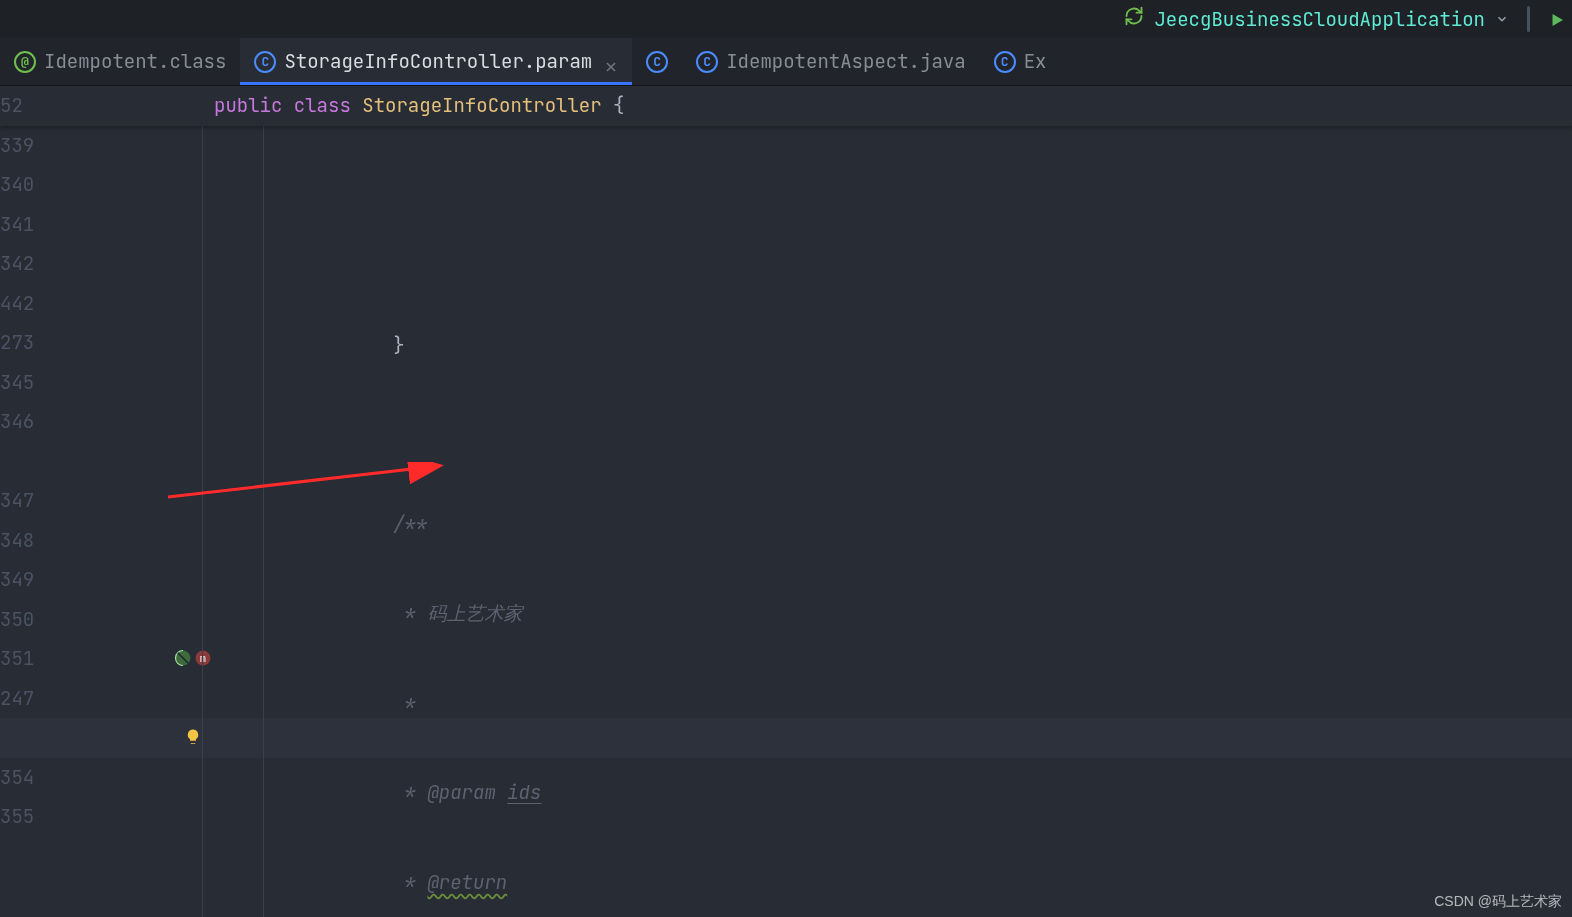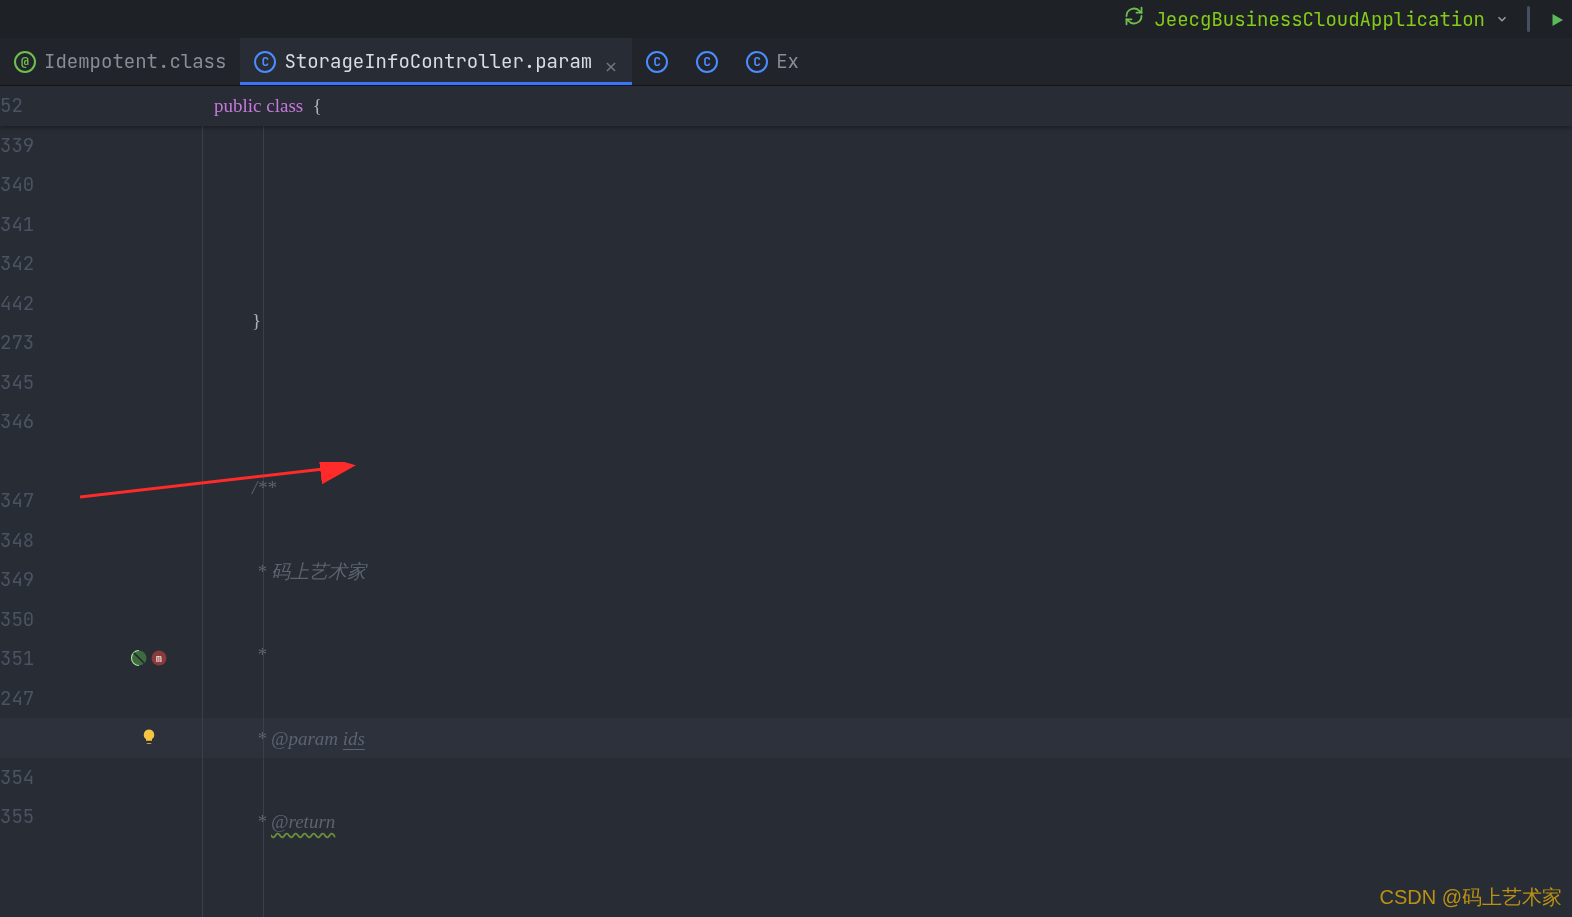--- a/index.html
+++ b/index.html
@@ -18,21 +18,21 @@
     align-items: center;
     justify-content: flex-end;
     padding-right: 6px;
     gap: 18px;
     background: #1e2227;
   }
   .runcfg {
     display: flex;
     align-items: center;
     gap: 10px;
-    color: #84cc16;
+    color: #5eead4;
     font-size: 19px;
   }
   .runcfg .reload svg { width: 20px; height: 20px; }
   .runcfg .chev svg { width: 14px; height: 14px; }
   .play { width: 18px; height: 18px; }
   .play svg { width: 100%; height: 100%; }
   .vsep { width: 3px; height: 26px; background:#475061; border-radius:2px; }
 
   
   .tabstrip {
@@ -67,20 +67,21 @@
   .ico-class   { background:none; color:#4b8cff; border:2px solid #4b8cff; }
   .ico-aspect  { background:none; color:#6fbf4d; border:2px solid #6fbf4d; }
   .tab .close { width:14px; height:14px; margin-left:4px; opacity:.65; }
 
   
   .editor {
     position: relative;
     display: flex;
     height: calc(917px - 38px - 48px);
     background: #282c34;
+    gap: 44px;
   }
   .gutter-ln {
     width: 130px;
     text-align: right;
     color: #4b5363;
     padding-right: 10px;
   }
   .gutter-ln .ln-cur { color: #a0a7b4; }
   .gutter-mark {
     width: 50px;
@@ -100,21 +101,20 @@
     position: absolute;
     top:0; bottom:0;
     left: 202px;
   }
   .indent-guide.g2 { left: 263px; }
   .code {
     flex:1;
     position: relative;
     padding-left: 34px;
     white-space: pre;
-    font-family: Liberation Serif, serif;
   }
   .line { height: 39.5px; display:flex; align-items:center; }
   .sticky {
     position: absolute;
     top:0; left:0; right:0;
     height: 39.5px;
     background: #282c34;
     z-index:5;
     box-shadow: 0 2px 4px rgba(0,0,0,.3);
     display:flex;
@@ -144,22 +144,22 @@
     width: 290px;
     height: 40px;
     pointer-events:none;
   }
 
   
   .watermark {
     position: fixed;
     right: 10px;
     bottom: 6px;
-    color: #eab308;
-    font-size: 20px;
+    color: #e5e5e5;
+    font-size: 14px;
     font-family: sans-serif;
     opacity:.75;
   }
 </style>
 </head>
 <body>
 
 <div class="runbar">
   <div class="runcfg">
     <span class="reload">
@@ -198,36 +198,37 @@
           <line x1="5" y1="5" x2="19" y2="19"></line>
           <line x1="19" y1="5" x2="5" y2="19"></line>
         </svg>
     </span>
   </div>
   <div class="tab">
     <span class="ico ico-class">C</span>
   </div>
   <div class="tab">
     <span class="ico ico-class">C</span>
+    <span>IdempotentAspect.java</span>
   </div>
   <div class="tab">
     <span class="ico ico-class">C</span>
     <span>Ex</span>
   </div>
 </div>
 
 <div class="editor">
   <div class="cur-line-bg"></div>
 
   <div class="sticky">
     <div class="gutter-ln">
         <div class="line">52</div>
       </div>
     <div class="gutter-mark"></div>
-    <div class="code"><div class="line"><span class="kw">public</span><span> </span><span class="kw">class</span><span> </span><span> </span><span class="punc">{</span></div></div>
+    <div class="code"><div class="line"><span class="kw">public</span><span> </span><span class="kw">class</span><span> </span><span class="type">StorageInfoController</span><span> </span><span class="punc">{</span></div></div>
   </div>
 
   <div class="gutter-ln">
     <div class="line">&nbsp;</div>
     <div class="line">339</div>
     <div class="line">340</div>
     <div class="line">341</div>
     <div class="line">342</div>
     <div class="line">442</div>
     <div class="line">273</div>

